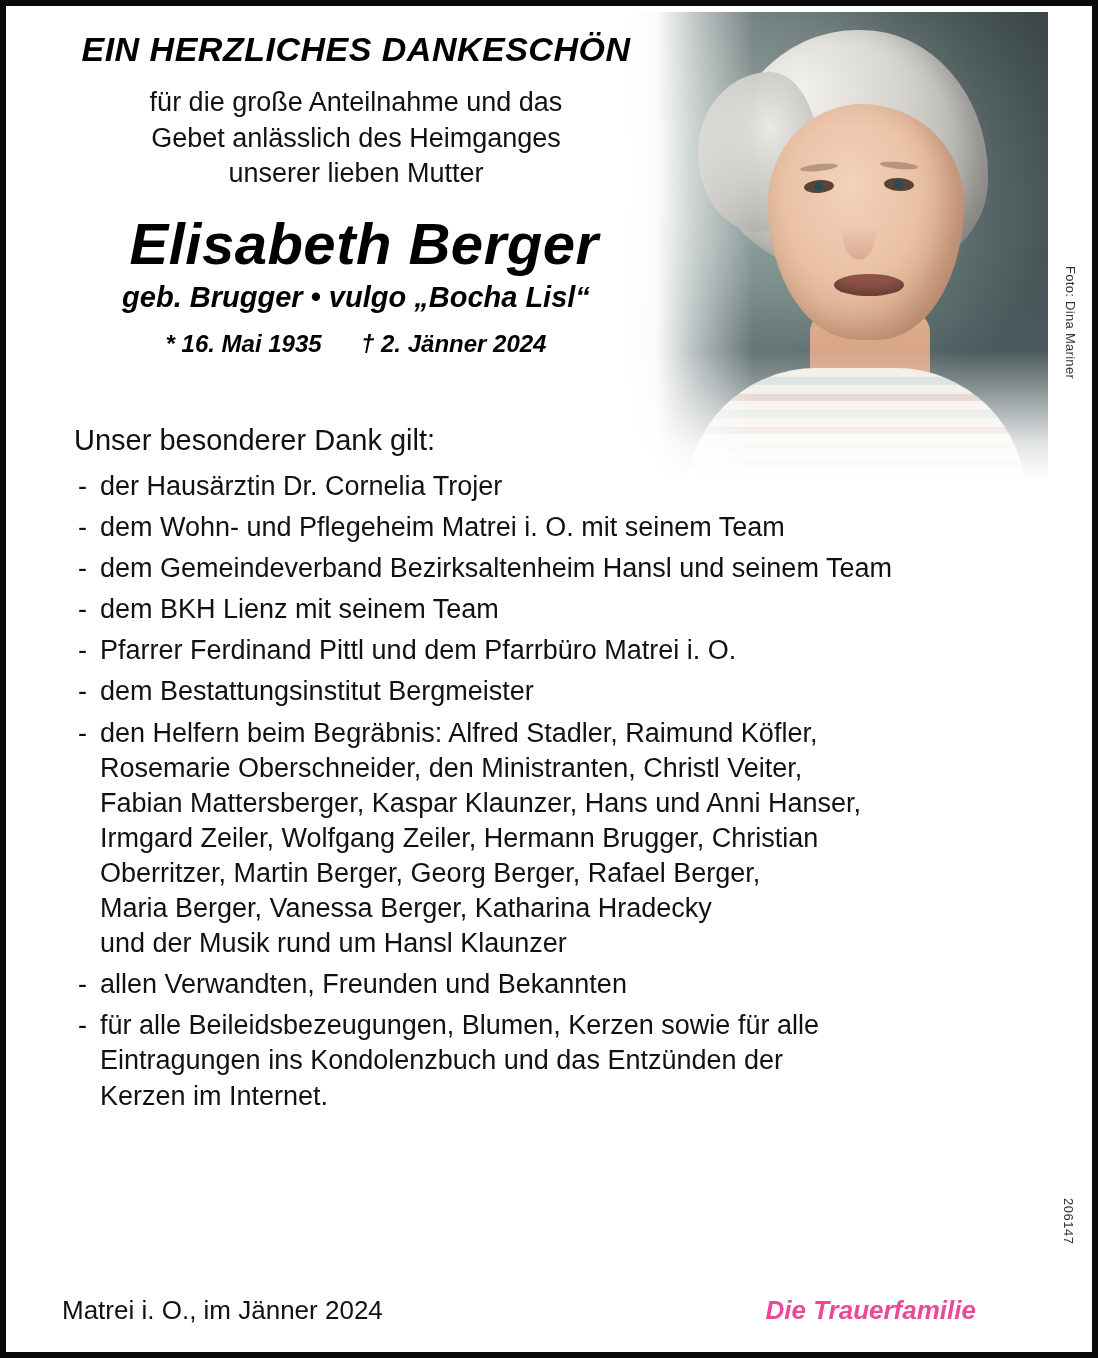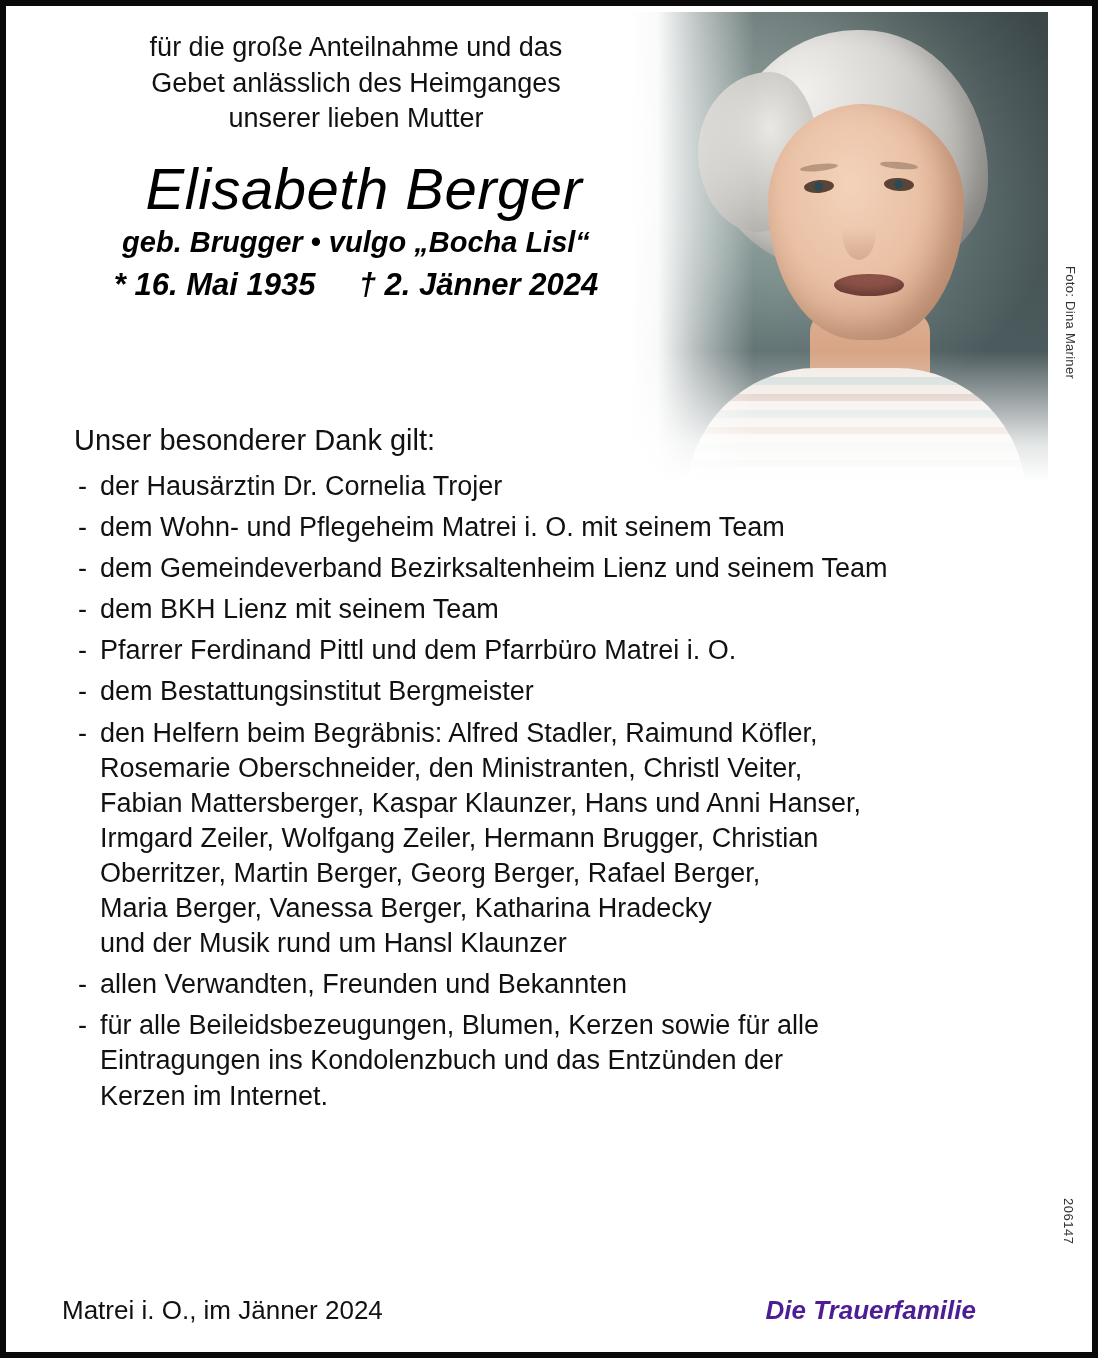--- a/index.html
+++ b/index.html
@@ -194,38 +194,38 @@
     color: #000;
   }
   .intro {
     font-size: 27px;
     line-height: 1.32;
     color: #111;
     margin: 0 0 18px 0;
   }
   .name {
     font-size: 58px;
-    font-weight: normal;
+    font-weight: bold;
     font-style: italic;
     letter-spacing: .5px;
     margin: 6px 0 4px 16px;
     color: #000;
   }
   .maiden {
     font-size: 29px;
     font-weight: bold;
     font-style: italic;
     margin: 0 0 4px 0;
     color: #000;
   }
   .dates {
-    font-size: 31px;
-    font-weight: bold;
-    font-style: italic;
-    margin: 8px;
+    font-size: 24px;
+    font-weight: bold;
+    font-style: italic;
+    margin: 16px;
     color: #000;
   }
   .dates .sep { display: inline-block; width: 26px; }
 
   
   .thanks {
     position: absolute;
     left: 68px;
     top: 418px;
     width: 980px;
@@ -272,21 +272,21 @@
     z-index: 8;
   }
   .footer .place {
     font-size: 26px;
     color: #111;
   }
   .footer .family {
     font-size: 26px;
     font-weight: bold;
     font-style: italic;
-    color: #4c1d95;
+    color: #ec4899;
     padding-right: 60px;
   }
 </style>
 </head>
 <body>
 
 <div class="card">
 
   <div class="portrait">
     <div class="bg"></div>
@@ -301,20 +301,21 @@
     <div class="mouth"></div>
     <div class="neck"></div>
     <div class="shoulders"></div>
     <div class="fade"></div>
   </div>
 
   <div class="photo-credit">Foto: Dina Mariner</div>
   <div class="ref-number">206147</div>
 
   <div class="head-block">
+    <h1 class="title">EIN HERZLICHES DANKESCHÖN</h1>
     <p class="intro">
       <span>für die große Anteilnahme und das</span><br>
       <span>Gebet anlässlich des Heimganges</span><br>
       <span>unserer lieben Mutter</span>
     </p>
     <div class="name">Elisabeth Berger</div>
     <div class="maiden">geb. Brugger • vulgo „Bocha Lisl“</div>
     <div class="dates">
       <span>* 16. Mai 1935</span>
       <span class="sep"></span>
@@ -325,21 +326,21 @@
   <div class="thanks">
     <p class="thanks-lead">Unser besonderer Dank gilt:</p>
     <ul class="items">
       <li>
         <span>der Hausärztin Dr. Cornelia Trojer</span>
       </li>
       <li>
         <span>dem Wohn- und Pflegeheim Matrei i. O. mit seinem Team</span>
       </li>
       <li>
-        <span>dem Gemeindeverband Bezirksaltenheim Lienz und seinem Team</span>
+        <span>dem Gemeindeverband Bezirksaltenheim Hansl und seinem Team</span>
       </li>
       <li>
         <span>dem BKH Lienz mit seinem Team</span>
       </li>
       <li>
         <span>Pfarrer Ferdinand Pittl und dem Pfarrbüro Matrei i. O.</span>
       </li>
       <li>
         <span>dem Bestattungsinstitut Bergmeister</span>
       </li>

